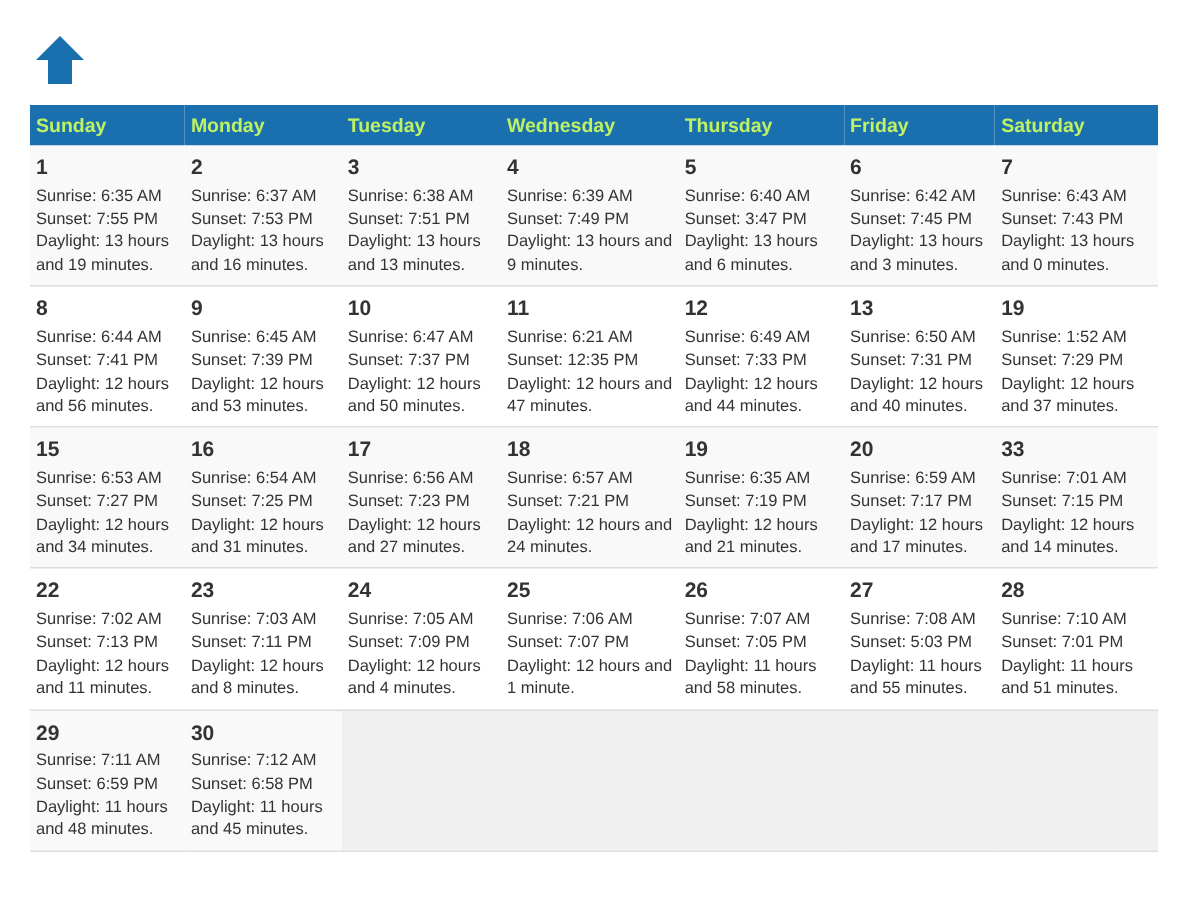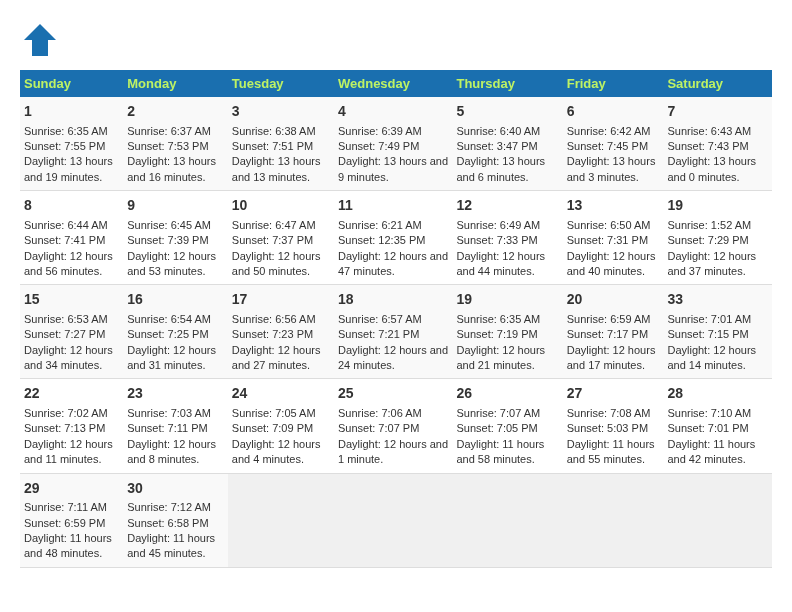--- a/index.html
+++ b/index.html
@@ -142,21 +142,21 @@
         <td><span class="day-num">20</span><span>Sunrise: 6:59 AM</span><br><span>Sunset: 7:17 PM</span><br><span>Daylight: 12 hours and 17 minutes.</span></td>
         <td><span class="day-num">33</span><span>Sunrise: 7:01 AM</span><br><span>Sunset: 7:15 PM</span><br><span>Daylight: 12 hours and 14 minutes.</span></td>
       </tr>
       <tr>
         <td><span class="day-num">22</span><span>Sunrise: 7:02 AM</span><br><span>Sunset: 7:13 PM</span><br><span>Daylight: 12 hours and 11 minutes.</span></td>
         <td><span class="day-num">23</span><span>Sunrise: 7:03 AM</span><br><span>Sunset: 7:11 PM</span><br><span>Daylight: 12 hours and 8 minutes.</span></td>
         <td><span class="day-num">24</span><span>Sunrise: 7:05 AM</span><br><span>Sunset: 7:09 PM</span><br><span>Daylight: 12 hours and 4 minutes.</span></td>
         <td><span class="day-num">25</span><span>Sunrise: 7:06 AM</span><br><span>Sunset: 7:07 PM</span><br><span>Daylight: 12 hours and 1 minute.</span></td>
         <td><span class="day-num">26</span><span>Sunrise: 7:07 AM</span><br><span>Sunset: 7:05 PM</span><br><span>Daylight: 11 hours and 58 minutes.</span></td>
         <td><span class="day-num">27</span><span>Sunrise: 7:08 AM</span><br><span>Sunset: 5:03 PM</span><br><span>Daylight: 11 hours and 55 minutes.</span></td>
-        <td><span class="day-num">28</span><span>Sunrise: 7:10 AM</span><br><span>Sunset: 7:01 PM</span><br><span>Daylight: 11 hours and 42 minutes.</span></td>
+        <td><span class="day-num">28</span><span>Sunrise: 7:10 AM</span><br><span>Sunset: 7:01 PM</span><br><span>Daylight: 11 hours and 51 minutes.</span></td>
       </tr>
       <tr>
         <td><span class="day-num">29</span><span>Sunrise: 7:11 AM</span><br><span>Sunset: 6:59 PM</span><br><span>Daylight: 11 hours and 48 minutes.</span></td>
         <td><span class="day-num">30</span><span>Sunrise: 7:12 AM</span><br><span>Sunset: 6:58 PM</span><br><span>Daylight: 11 hours and 45 minutes.</span></td>
         <td class="cell-empty"></td>
         <td class="cell-empty"></td>
         <td class="cell-empty"></td>
         <td class="cell-empty"></td>
         <td class="cell-empty"></td>
       </tr>

